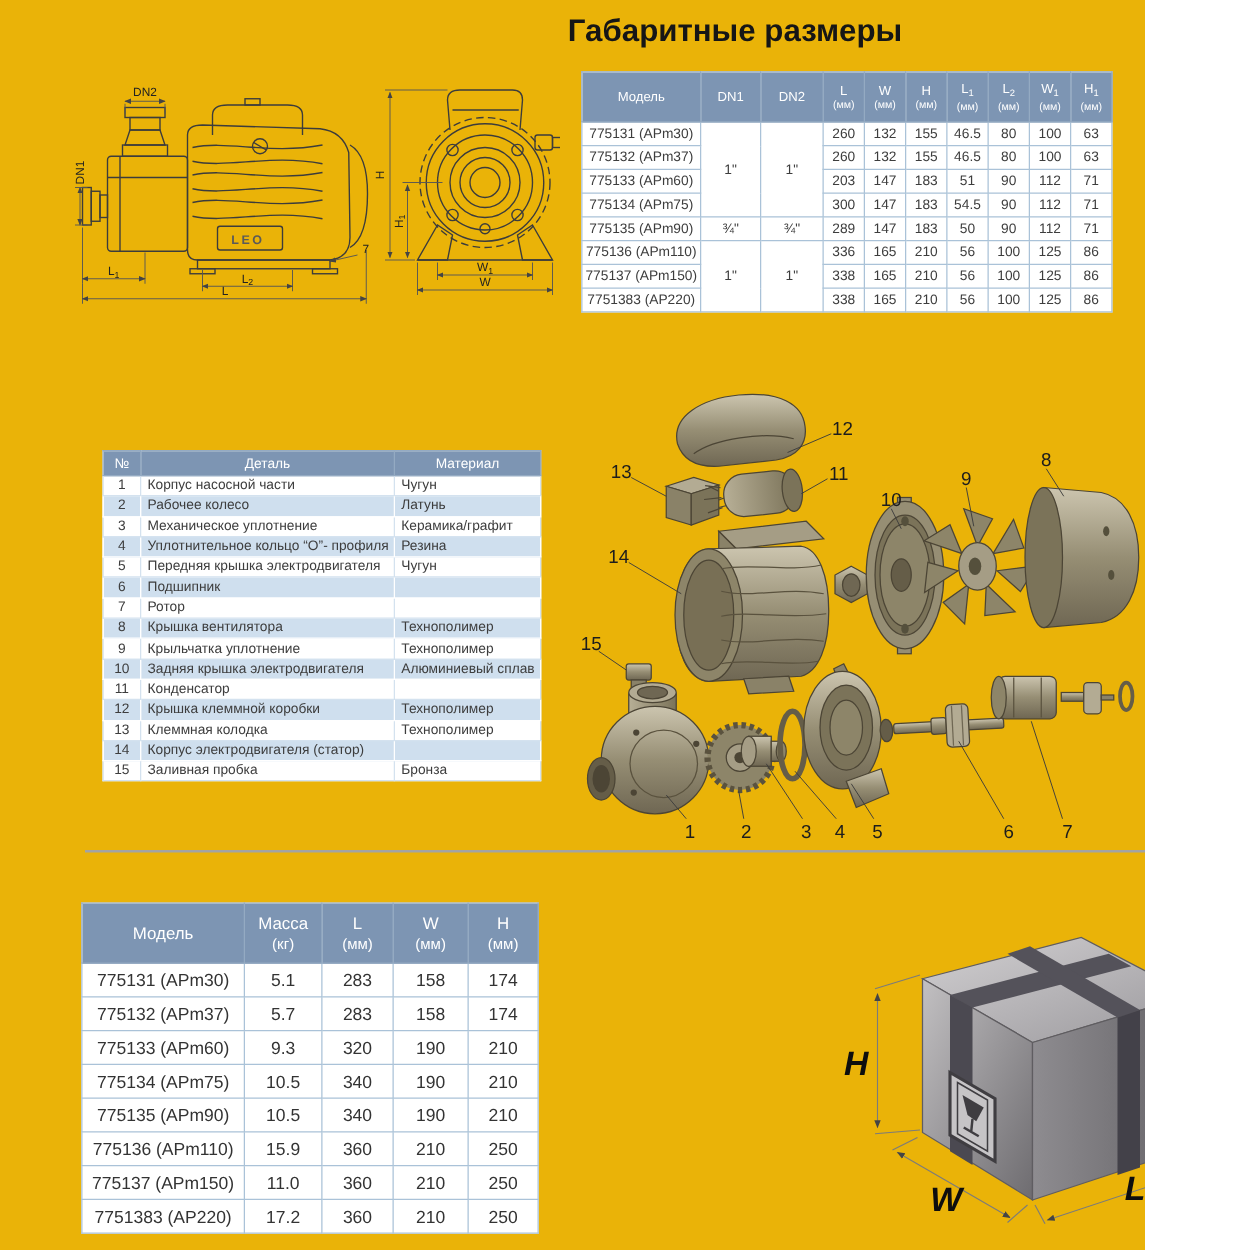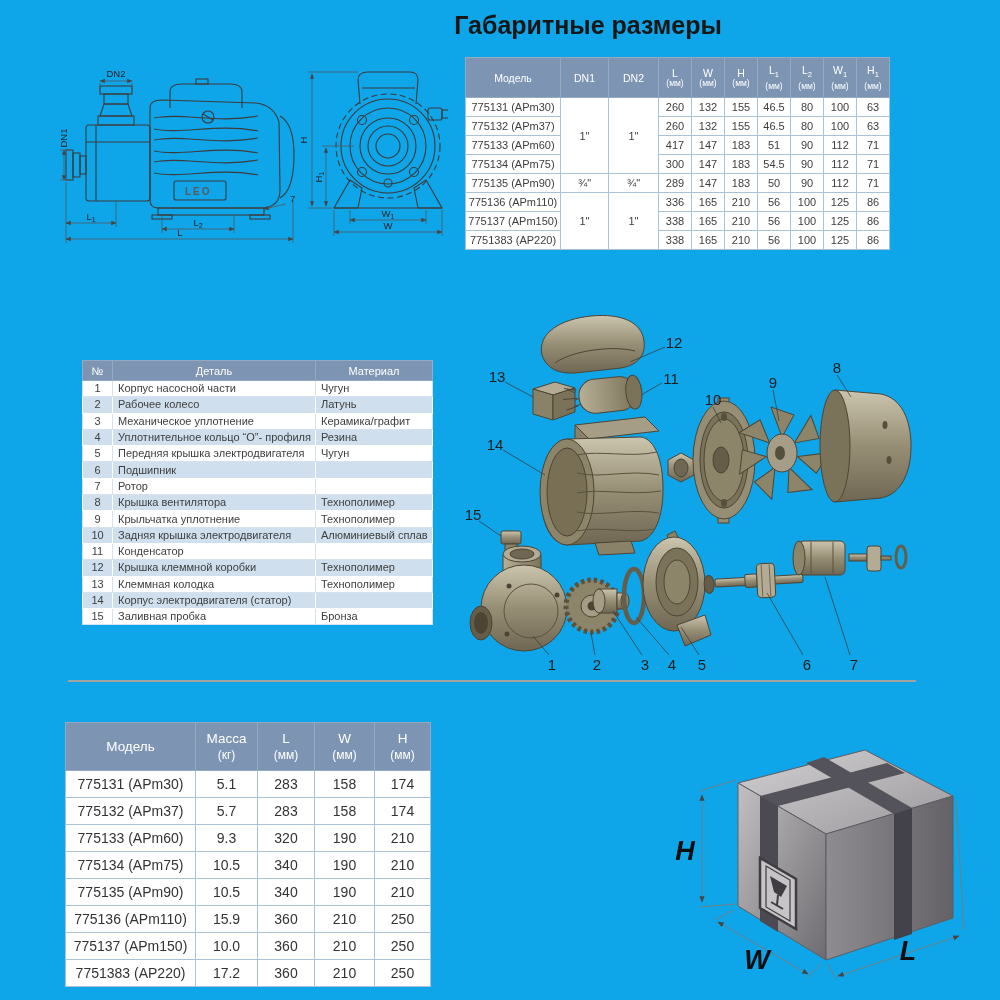--- a/index.html
+++ b/index.html
@@ -1,16 +1,16 @@
 <!DOCTYPE html>
 <html style="--header-bg: #7d95b3; --stripe: #cfdfee;"><head>
 <meta charset="utf-8">
 <style>
   html,body{margin:0;padding:0;background:#fff;}
-  .page{position:relative;width:1000px;height:1000px;background:#0ea5e9;overflow:hidden;
+  .page{position:relative;width:916px;height:1000px;background:#eab308;overflow:hidden;
         font-family:"Liberation Sans",sans-serif;color:#3d3d3d;}
   .title{position:absolute;margin:0;transform:translateX(-50%);font-weight:700;color:#161616;white-space:nowrap;}
   .t1{left:588px;top:11px;font-size:25px;}
   .t2{left:481px;top:276px;font-size:24px;}
   .t3{left:470px;top:685px;font-size:24px;}
   table{border-collapse:collapse;table-layout:fixed;position:absolute;background:#fff;}
   th{background:var(--header-bg,#7d95b3);color:#fff;font-weight:400;border:1px solid #94aac2;padding:0;}
   td{border:1px solid #aac2d8;text-align:center;padding:0;color:#3d3d3d;}
   
   .dims{left:465px;top:57px;width:425px;font-size:11px;}
@@ -227,21 +227,21 @@
           <td>260</td>
           <td>132</td>
           <td>155</td>
           <td>46.5</td>
           <td>80</td>
           <td>100</td>
           <td>63</td>
         </tr>
         <tr>
           <td>775133 (APm60)</td>
-          <td>417</td>
+          <td>203</td>
           <td>147</td>
           <td>183</td>
           <td>51</td>
           <td>90</td>
           <td>112</td>
           <td>71</td>
         </tr>
         <tr>
           <td>775134 (APm75)</td>
           <td>300</td>
@@ -634,21 +634,21 @@
         </tr>
         <tr>
           <td>775136 (APm110)</td>
           <td>15.9</td>
           <td>360</td>
           <td>210</td>
           <td>250</td>
         </tr>
         <tr>
           <td>775137 (APm150)</td>
-          <td>10.0</td>
+          <td>11.0</td>
           <td>360</td>
           <td>210</td>
           <td>250</td>
         </tr>
         <tr>
           <td>7751383 (AP220)</td>
           <td>17.2</td>
           <td>360</td>
           <td>210</td>
           <td>250</td>

